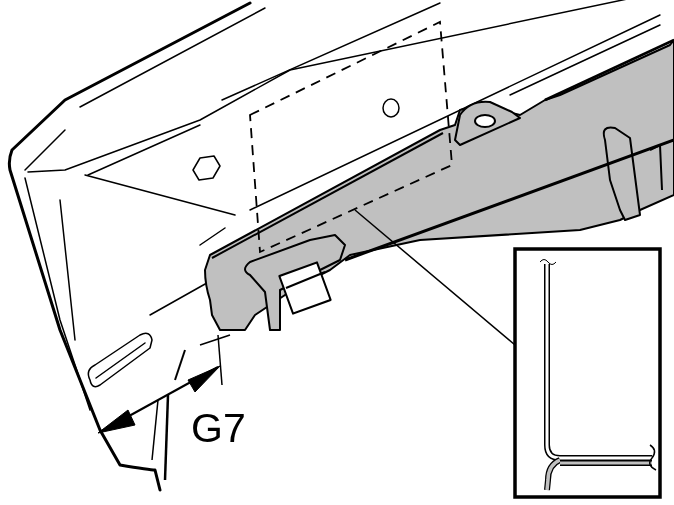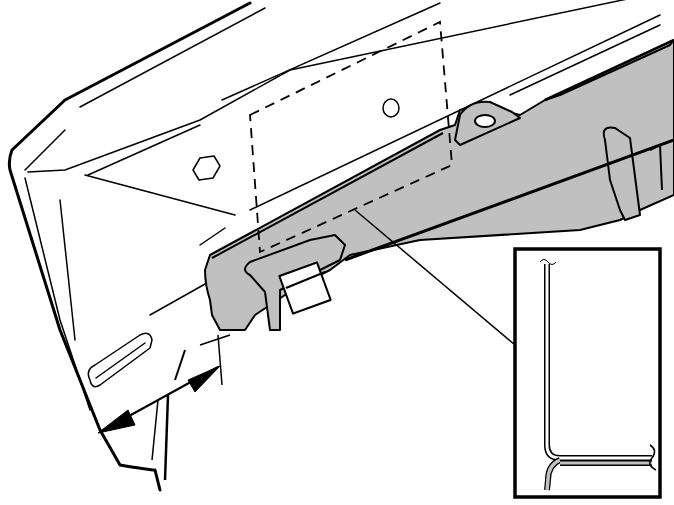--- a/index.html
+++ b/index.html
@@ -75,13 +75,14 @@
     <path d="M100 432 L218 367" stroke-width="2" fill="none"></path>
     <polygon points="98,433 128,410 135,425" fill="#000"></polygon>
     <polygon points="220,366 188,380 195,392" fill="#000"></polygon>
     <path d="M218 335 L222 385" stroke-width="1.5" fill="none"></path>
     <path d="M168 395 L165 480" stroke-width="2.5" fill="none"></path>
     <path d="M158 400 L152 460" stroke-width="1.5" fill="none"></path>
     <path d="M185 350 L175 380" stroke-width="2" fill="none"></path>
   </g>
 </svg>
 
+<div class="label" style="left:191px;top:408px;font-size:41px;line-height:1;">G7</div>
 </div>
 
 </body></html>

